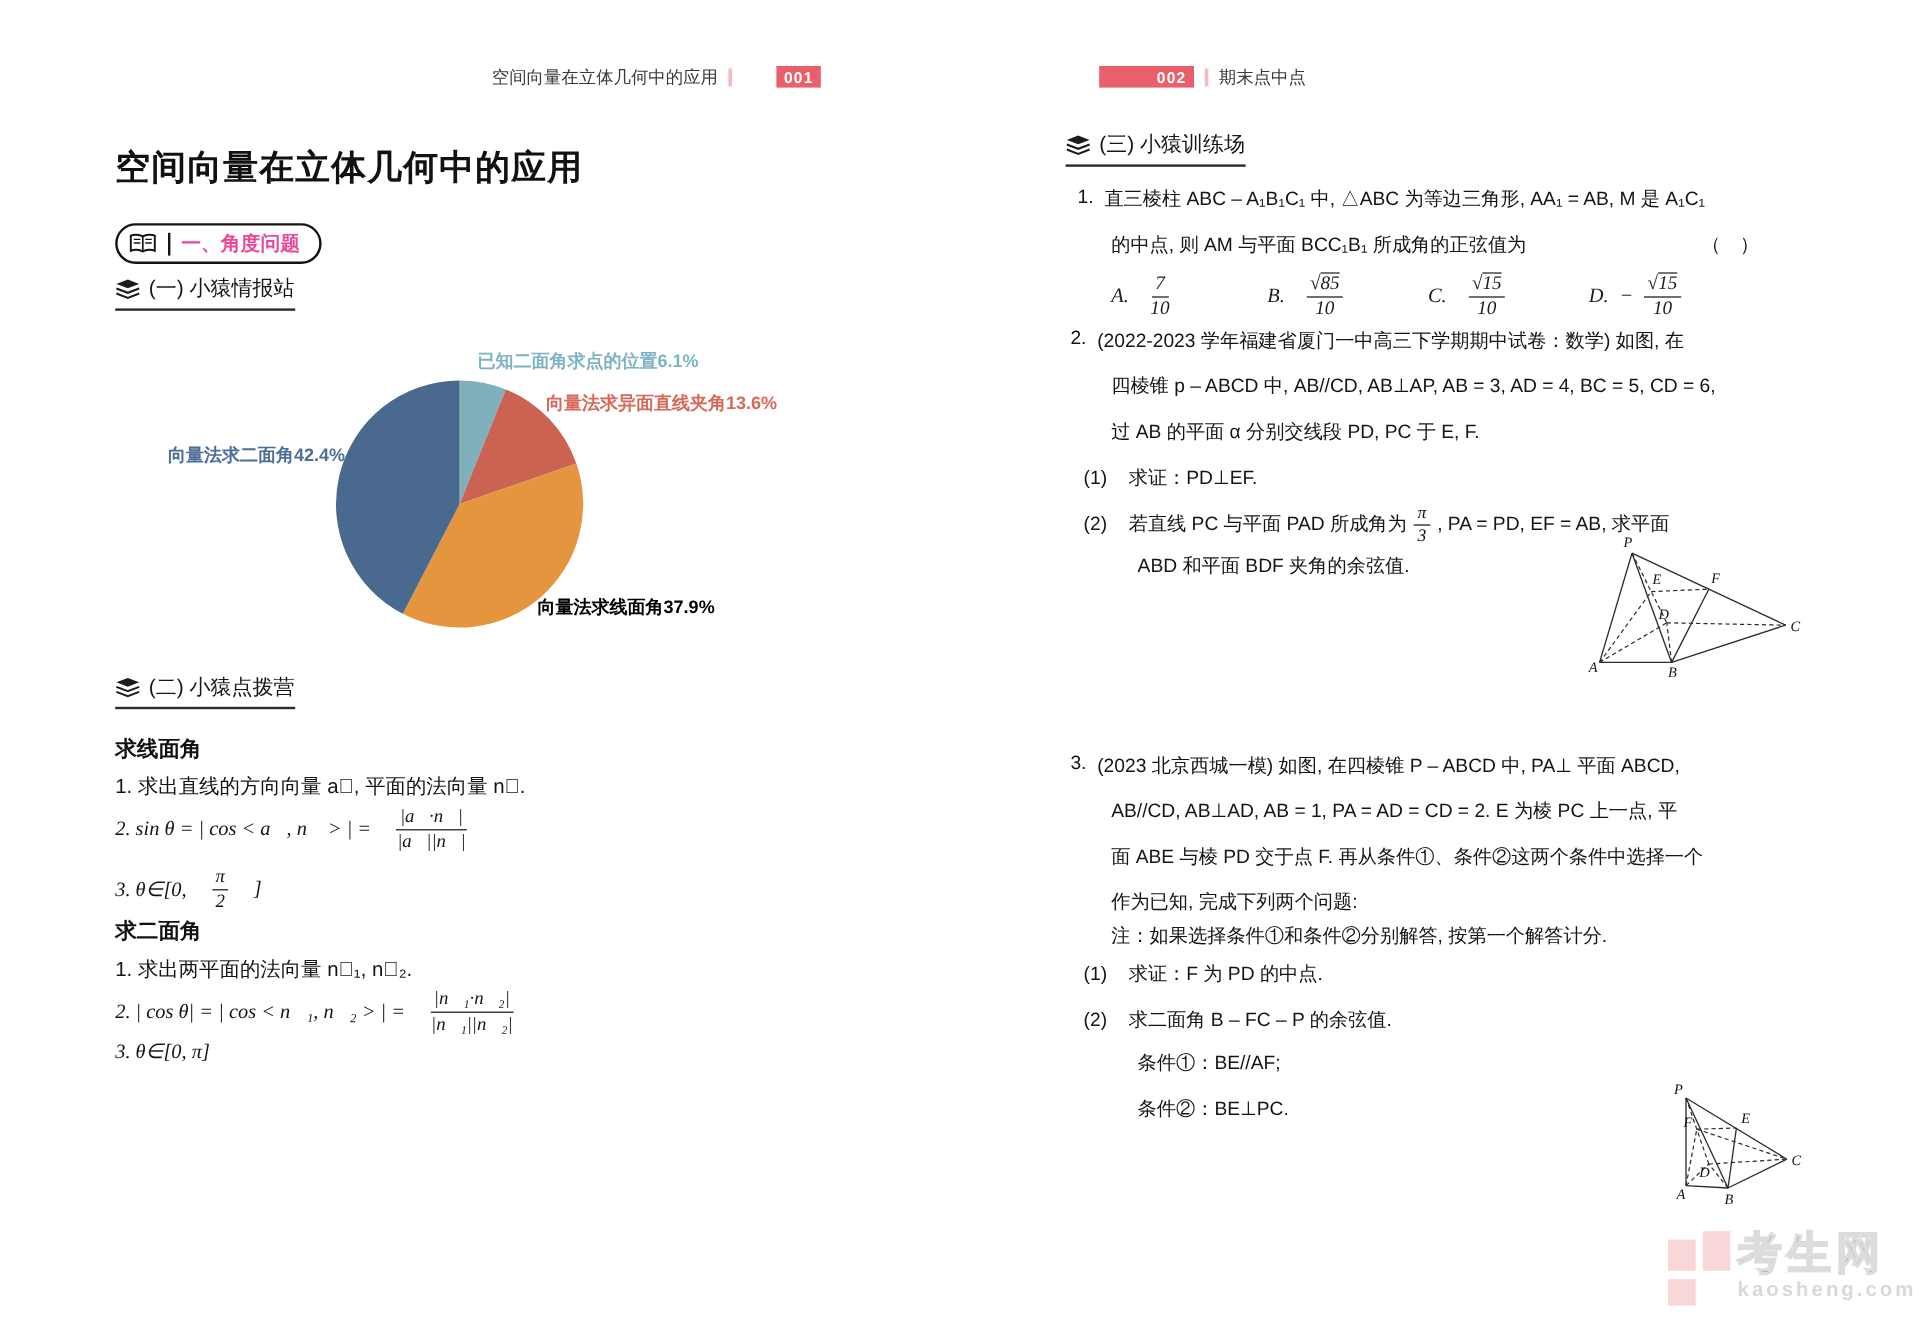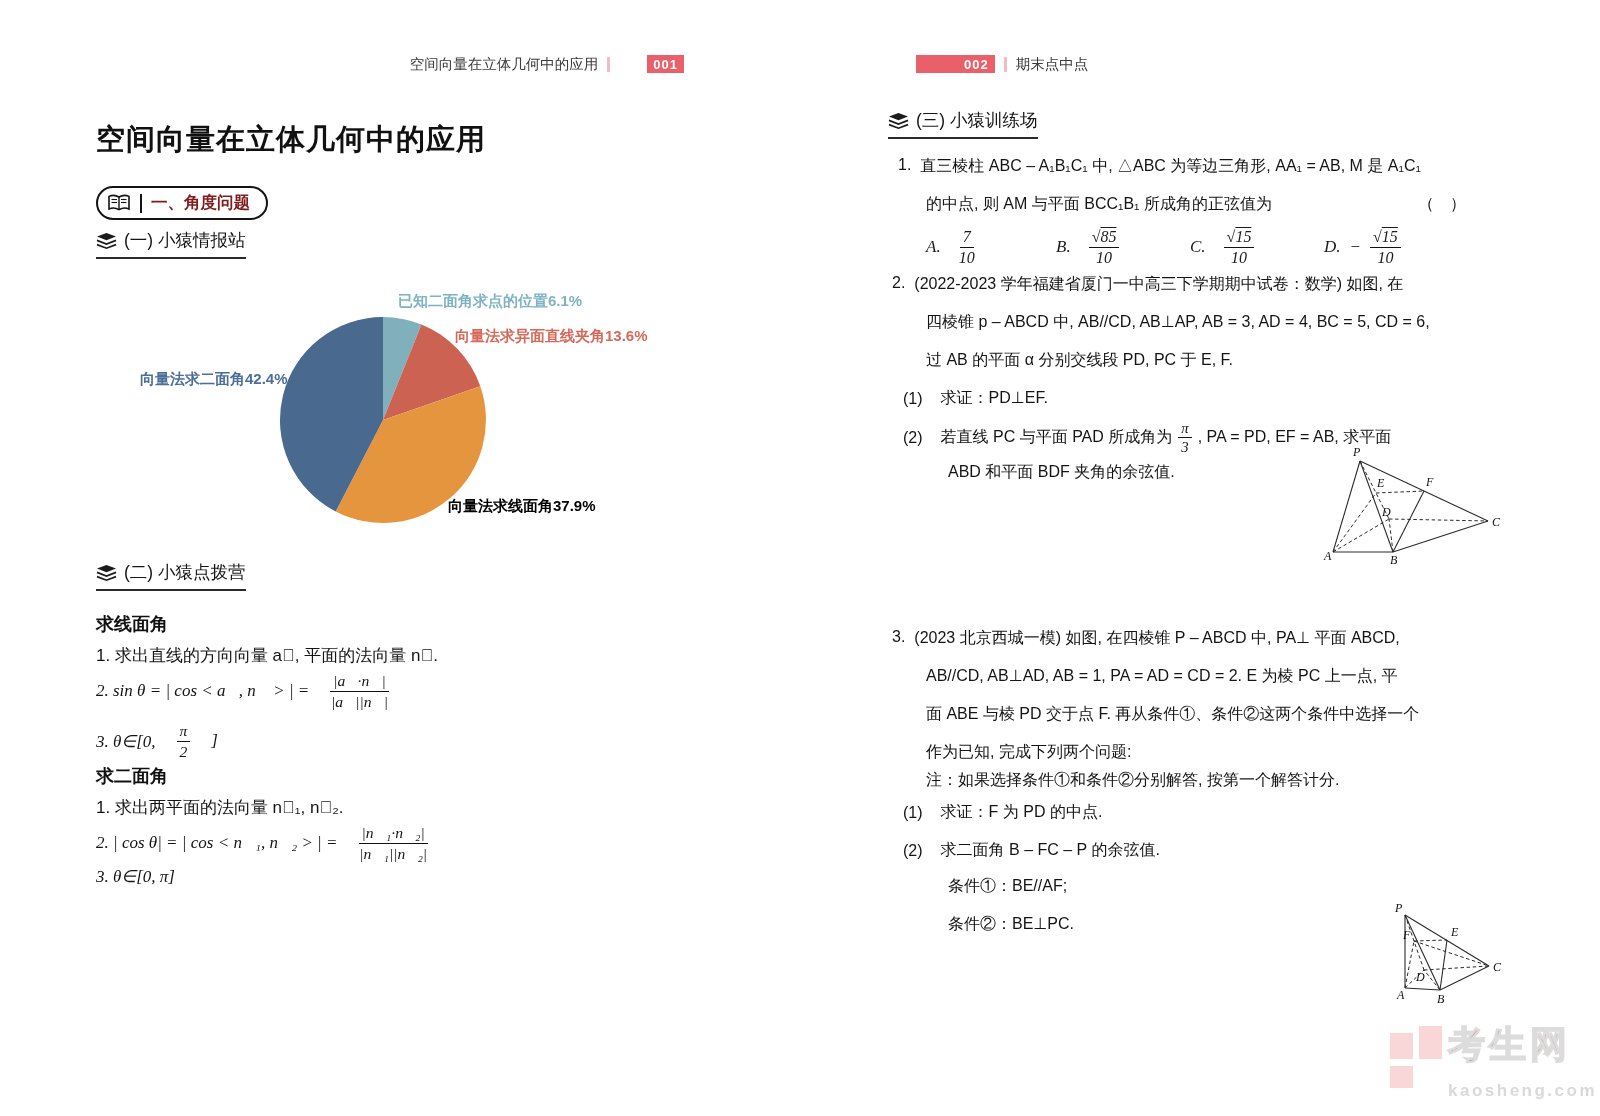--- a/index.html
+++ b/index.html
@@ -10,21 +10,21 @@
   .abs{position:absolute;white-space:nowrap;}
   
   .runhead{top:53px;height:22px;display:flex;align-items:center;gap:9px;font-size:14.5px;color:#3a3a3a;}
   .runhead-left{left:0;width:684px;justify-content:flex-end;}
   .runhead-right{left:888px;}
   .pinkbar{width:3px;height:15px;background:#f3bcc0;}
   .badge{display:inline-block;color:#fff;font-size:13px;font-weight:bold;padding:2px 6px 1px;letter-spacing:1px;margin-left:28px;}
   
   .doc-title{left:96px;top:120px;font-size:29px;font-weight:bold;letter-spacing:1px;color:#111;}
   .pill{left:96px;top:186px;display:flex;align-items:center;gap:9px;border:2.5px solid #141414;border-radius:18px;padding:4px 16px 4px 9px;background:#fff;}
-  .pill-label{font-size:16.5px;font-weight:bold;color:#7f1d1d;}
+  .pill-label{font-size:16.5px;font-weight:bold;color:#ec4899;}
   .pill-div{width:2px;height:19px;background:#141414;}
   .subhead{display:flex;align-items:flex-end;gap:7px;border-bottom:2px solid #2a2a2a;padding-bottom:5px;font-size:17.5px;color:#161616;}
   
   .pie-label{font-size:15px;font-weight:bold;}
   .plabel0{left:398px;top:292px;}
   .plabel1{left:455px;top:327px;}
   .plabel2{left:448px;top:497px;}
   .plabel3{left:140px;top:370px;}
   
   .mhead{font-size:18px;font-weight:bold;color:#111;}
@@ -46,21 +46,21 @@
   .fig .dash{stroke-dasharray:3.5 2.6;stroke-width:1;}
   .fig text{font-family:"Liberation Serif",serif;font-style:italic;font-size:12px;fill:#111;}
   
   .icon-stack svg,.pill svg{display:block;}
   
   .wm{left:1390px;top:1026px;display:flex;gap:10px;align-items:flex-start;}
   .wm-blocks{position:relative;width:48px;height:66px;}
   .wm-blocks div{position:absolute;background:#f9d6d8;}
   .wm-col{display:flex;flex-direction:column;}
   .wm-cn{font-size:37px;font-weight:bold;letter-spacing:4px;color:#c2410c;-webkit-text-stroke:1.6px #dcdcdc;line-height:1.05;}
-  .wm-en{font-size:17px;font-weight:bold;color:#d9d9d9;letter-spacing:2.5px;margin-top:16px;}
+  .wm-en{font-size:17px;font-weight:bold;color:#d9d9d9;letter-spacing:2.5px;margin-top:0;}
 </style>
 </head>
 <body>
 
 <div class="abs runhead runhead-left">
   <span>空间向量在立体几何中的应用</span>
   <span class="pinkbar" style="background: rgb(243, 188, 192);"></span>
   <span class="badge" style="background: rgb(233, 96, 106);">001</span>
 </div>
 

